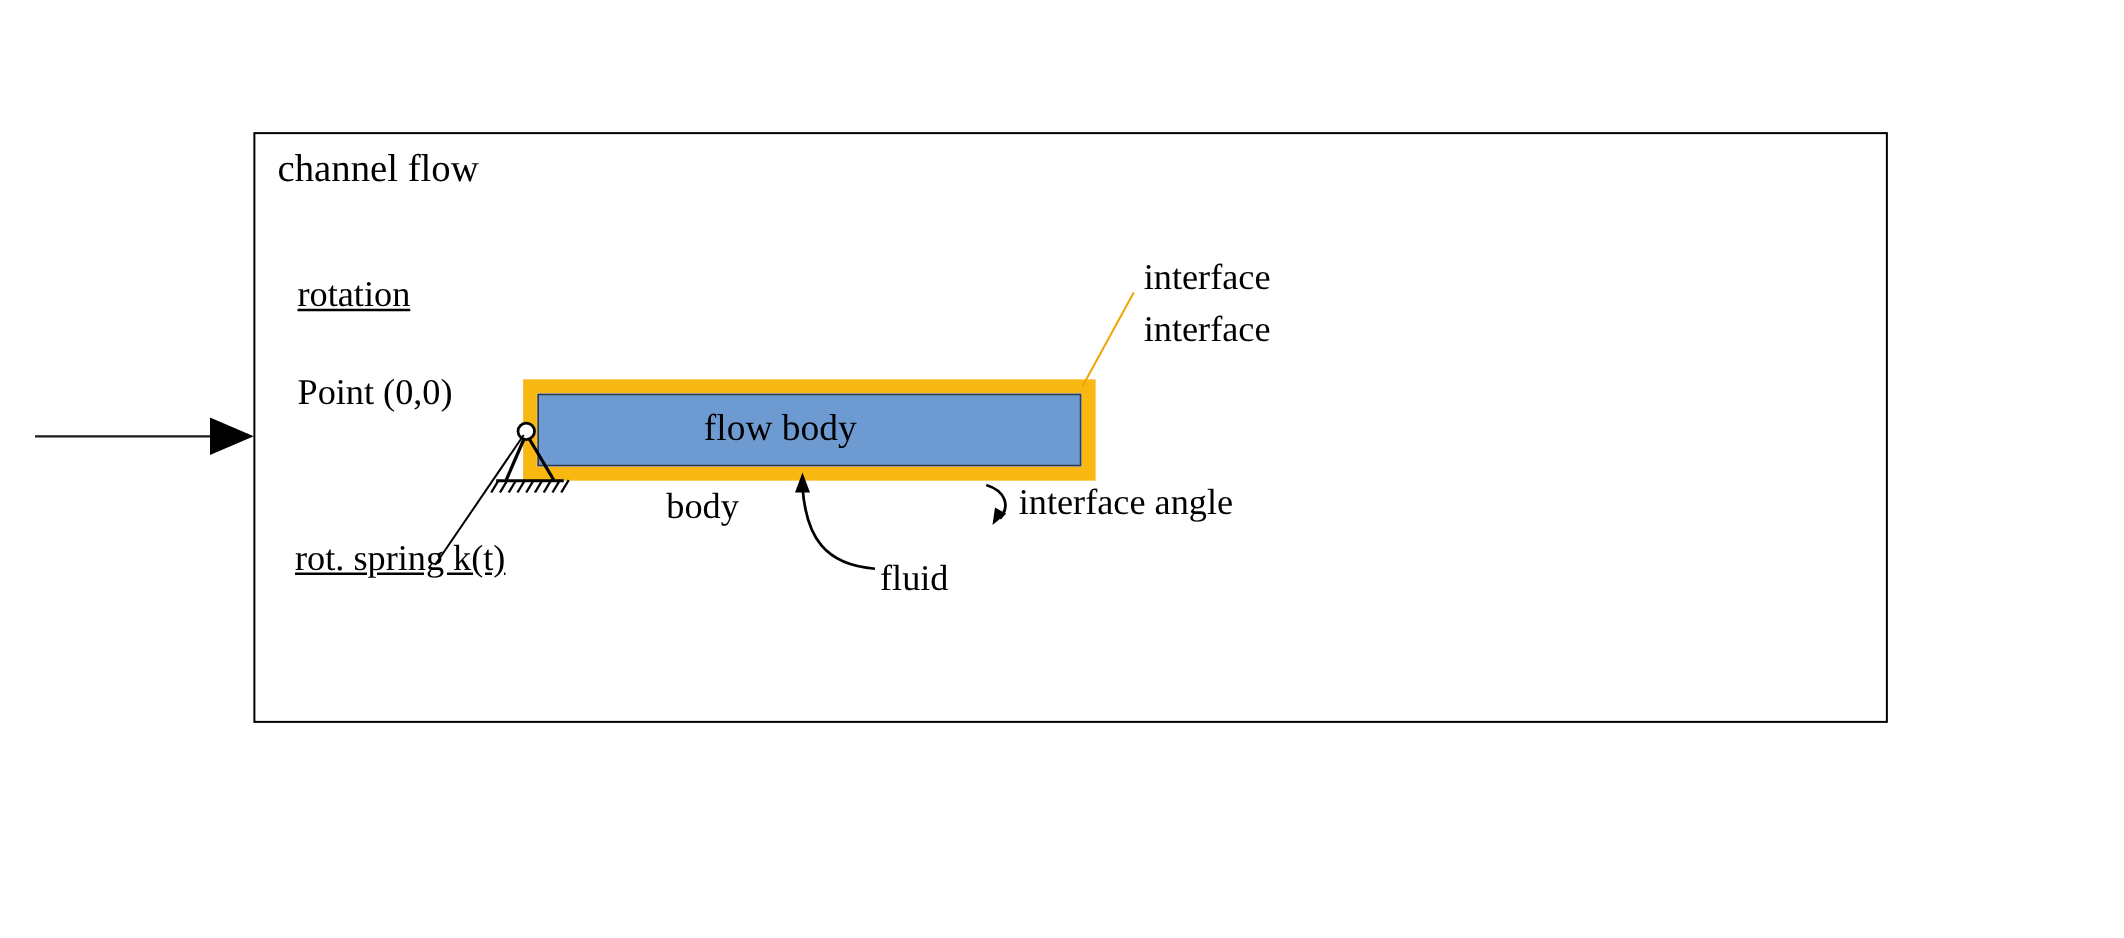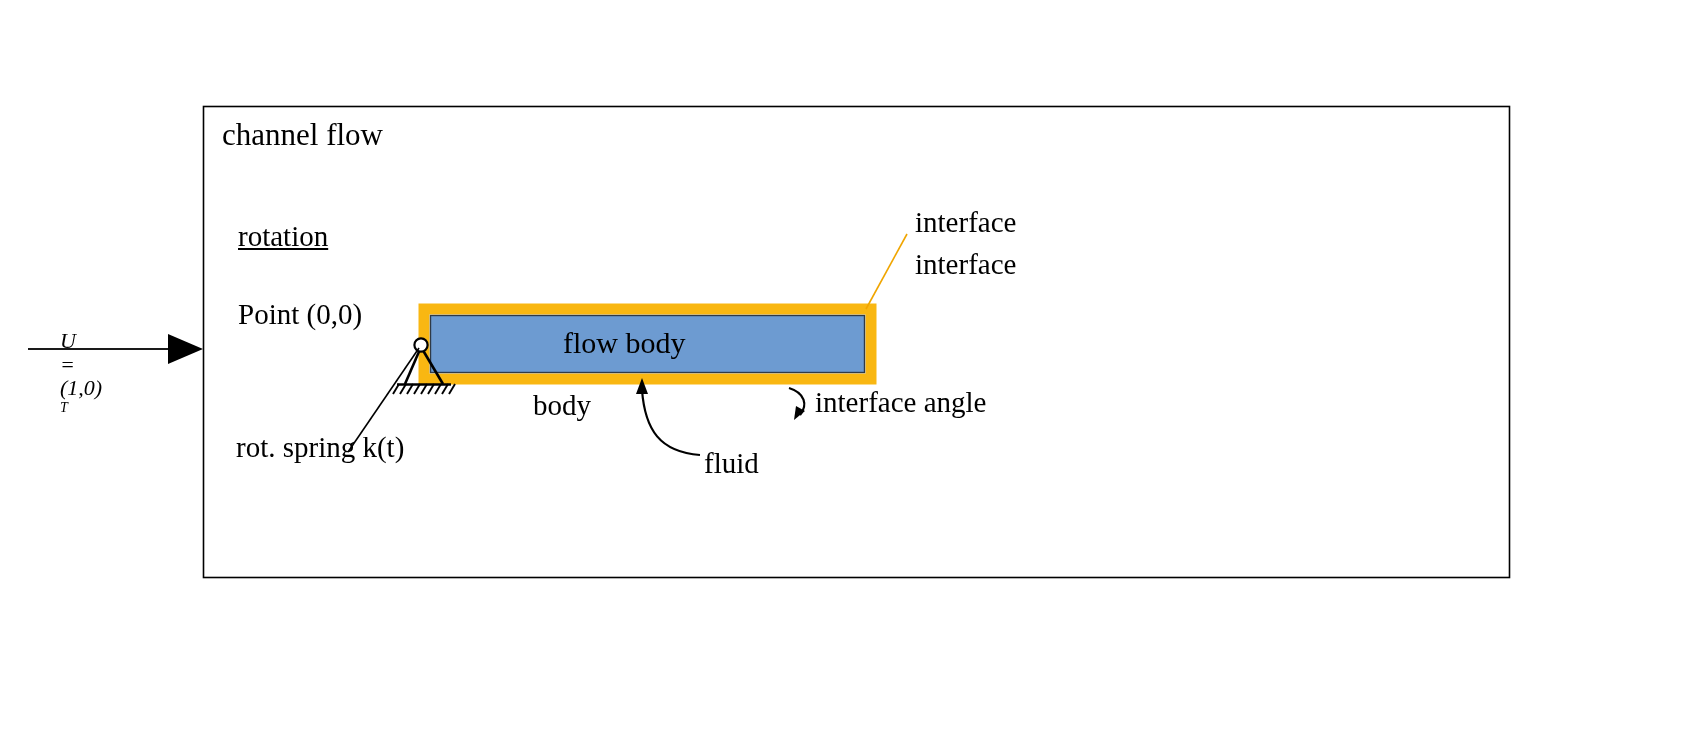--- a/index.html
+++ b/index.html
@@ -30,21 +30,21 @@
     white-space: pre;
     line-height: 1.08;
     font-family: "Liberation Serif", "DejaVu Serif", serif;
   }
   .lbl-channel-flow { left: 222px; top: 118px; font-size: 31px; }
   .lbl-rotation     { left: 238px; top: 221px; font-size: 29px; text-decoration: underline; }
   .lbl-rotation-pt  { left: 238px; top: 262px; font-size: 29px; margin-top: 37px; }
   .lbl-coupling1    { left: 915px; top: 207px; font-size: 29px; }
   .lbl-coupling2    { left: 915px; top: 249px; font-size: 29px; }
   .lbl-rigid-body   { left: 563px; top: 327px; font-size: 30px; }
-  .lbl-rot-spring   { left: 236px; top: 432px; font-size: 29px; }
+  .lbl-rot-spring   { left: 236px; top: 432px; font-size: 29px; text-decoration: underline; }
   .lbl-force        { left: 533px; top: 390px; font-size: 29px; }
   .lbl-fluid        { left: 704px; top: 448px; font-size: 29px; }
   .lbl-deflection   { left: 815px; top: 387px; font-size: 29px; }
   .lbl-velocity {
     left: 38px; top: 305px;
     font-size: 22px;
     font-style: italic;
     font-family: "Liberation Serif", "DejaVu Serif", serif;
   }
   .lbl-velocity .sup {
@@ -123,20 +123,14 @@
   <div class="lbl lbl-rigid-body">flow body</div>
 
   <div class="lbl lbl-rot-spring">rot. spring k(t)</div>
 
   <div class="lbl lbl-force">body</div>
 
   <div class="lbl lbl-fluid">fluid</div>
 
   <div class="lbl lbl-deflection">interface angle</div>
 
-  <div class="lbl lbl-velocity">
-    <span class="upr">U</span>
-    <span>=</span>
-    <span>(1,0)</span>
-    <span class="sup">T</span>
-  </div>
 
 </div>
 
 </body></html>

